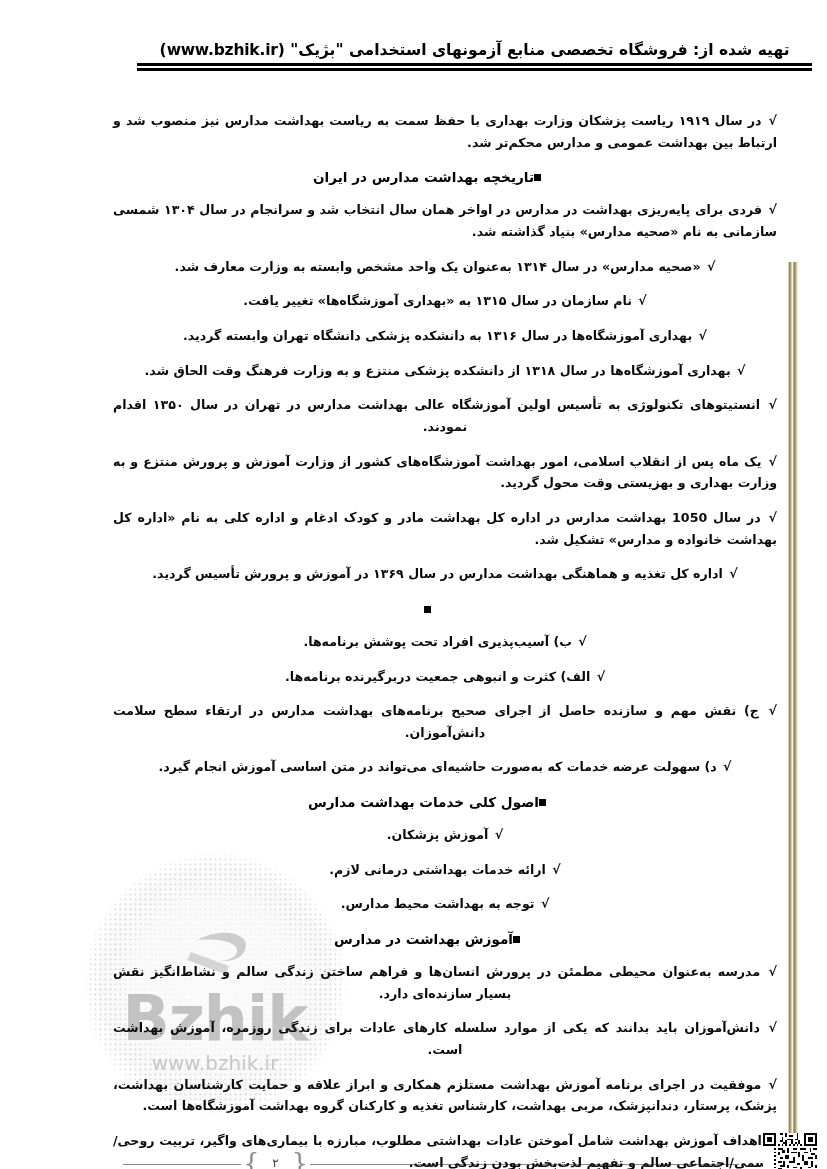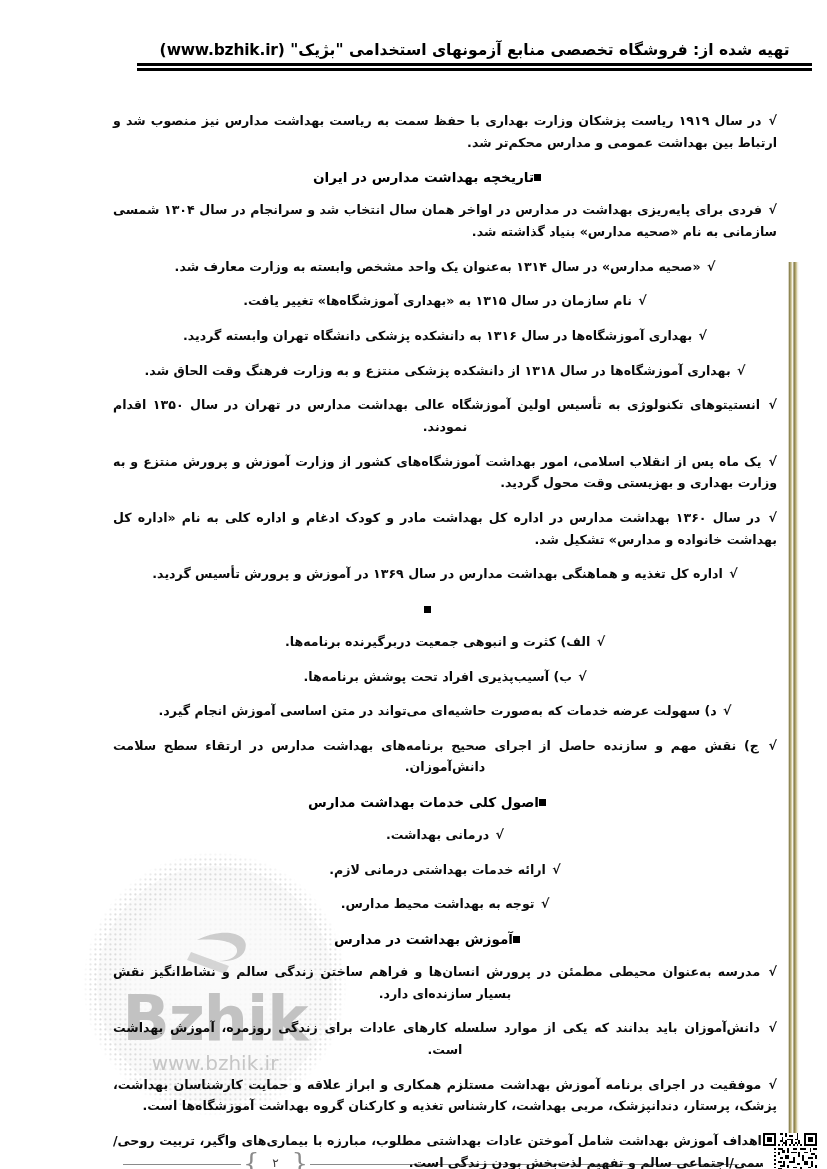--- a/index.html
+++ b/index.html
@@ -248,29 +248,29 @@
   <div class="content" id="content-root">
       <p class="para right-last"><span class="tick">√</span><span> در سال ۱۹۱۹ ریاست پزشکان وزارت بهداری با حفظ سمت به ریاست بهداشت مدارس نیز منصوب شد و ارتباط بین بهداشت عمومی و مدارس محکم‌تر شد.</span></p>
       <div class="heading"><span class="bullet"></span><span>تاریخچه بهداشت مدارس در ایران</span></div>
       <p class="para right-last"><span class="tick">√</span><span> فردی برای پایه‌ریزی بهداشت در مدارس در اواخر همان سال انتخاب شد و سرانجام در سال ۱۳۰۴ شمسی سازمانی به نام «صحیه مدارس» بنیاد گذاشته شد.</span></p>
       <p class="para center-last"><span class="tick">√</span><span> «صحیه مدارس» در سال ۱۳۱۴ به‌عنوان یک واحد مشخص وابسته به وزارت معارف شد.</span></p>
       <p class="para center-last"><span class="tick">√</span><span> نام سازمان در سال ۱۳۱۵ به «بهداری آموزشگاه‌ها» تغییر یافت.</span></p>
       <p class="para center-last"><span class="tick">√</span><span> بهداری آموزشگاه‌ها در سال ۱۳۱۶ به دانشکده پزشکی دانشگاه تهران وابسته گردید.</span></p>
       <p class="para center-last"><span class="tick">√</span><span> بهداری آموزشگاه‌ها در سال ۱۳۱۸ از دانشکده پزشکی منتزع و به وزارت فرهنگ وقت الحاق شد.</span></p>
       <p class="para center-last"><span class="tick">√</span><span> انستیتوهای تکنولوژی به تأسیس اولین آموزشگاه عالی بهداشت مدارس در تهران در سال ۱۳۵۰ اقدام نمودند.</span></p>
       <p class="para right-last"><span class="tick">√</span><span> یک ماه پس از انقلاب اسلامی، امور بهداشت آموزشگاه‌های کشور از وزارت آموزش و پرورش منتزع و به وزارت بهداری و بهزیستی وقت محول گردید.</span></p>
-      <p class="para right-last"><span class="tick">√</span><span> در سال ۱۳۶۰ بهداشت مدارس در اداره کل بهداشت مادر و کودک ادغام و اداره کلی به نام «اداره کل بهداشت خانواده و مدارس» تشکیل شد.</span></p>
+      <p class="para right-last"><span class="tick">√</span><span> در سال 1050 بهداشت مدارس در اداره کل بهداشت مادر و کودک ادغام و اداره کلی به نام «اداره کل بهداشت خانواده و مدارس» تشکیل شد.</span></p>
       <p class="para center-last"><span class="tick">√</span><span> اداره کل تغذیه و هماهنگی بهداشت مدارس در سال ۱۳۶۹ در آموزش و پرورش تأسیس گردید.</span></p>
       <div class="heading"><span class="bullet"></span></div>
+      <p class="para center-last"><span class="tick">√</span><span> ب) آسیب‌پذیری افراد تحت پوشش برنامه‌ها.</span></p>
       <p class="para center-last"><span class="tick">√</span><span> الف) کثرت و انبوهی جمعیت دربرگیرنده برنامه‌ها.</span></p>
-      <p class="para center-last"><span class="tick">√</span><span> ب) آسیب‌پذیری افراد تحت پوشش برنامه‌ها.</span></p>
+      <p class="para center-last"><span class="tick">√</span><span> ج) نقش مهم و سازنده حاصل از اجرای صحیح برنامه‌های بهداشت مدارس در ارتقاء سطح سلامت دانش‌آموزان.</span></p>
       <p class="para center-last"><span class="tick">√</span><span> د) سهولت عرضه خدمات که به‌صورت حاشیه‌ای می‌تواند در متن اساسی آموزش انجام گیرد.</span></p>
-      <p class="para center-last"><span class="tick">√</span><span> ج) نقش مهم و سازنده حاصل از اجرای صحیح برنامه‌های بهداشت مدارس در ارتقاء سطح سلامت دانش‌آموزان.</span></p>
       <div class="heading"><span class="bullet"></span><span>اصول کلی خدمات بهداشت مدارس</span></div>
-      <p class="para center-last"><span class="tick">√</span><span> درمانی بهداشت.</span></p>
+      <p class="para center-last"><span class="tick">√</span><span> آموزش پزشکان.</span></p>
       <p class="para center-last"><span class="tick">√</span><span> ارائه خدمات بهداشتی درمانی لازم.</span></p>
       <p class="para center-last"><span class="tick">√</span><span> توجه به بهداشت محیط مدارس.</span></p>
       <div class="heading"><span class="bullet"></span><span>آموزش بهداشت در مدارس</span></div>
       <p class="para center-last"><span class="tick">√</span><span> مدرسه به‌عنوان محیطی مطمئن در پرورش انسان‌ها و فراهم ساختن زندگی سالم و نشاط‌انگیز نقش بسیار سازنده‌ای دارد.</span></p>
       <p class="para center-last"><span class="tick">√</span><span> دانش‌آموزان باید بدانند که یکی از موارد سلسله کارهای عادات برای زندگی روزمره، آموزش بهداشت است.</span></p>
       <p class="para right-last"><span class="tick">√</span><span> موفقیت در اجرای برنامه آموزش بهداشت مستلزم همکاری و ابراز علاقه و حمایت کارشناسان بهداشت، پزشک، پرستار، دندانپزشک، مربی بهداشت، کارشناس تغذیه و کارکنان گروه بهداشت آموزشگاه‌ها است.</span></p>
       <p class="para right-last"><span class="tick">√</span><span> اهداف آموزش بهداشت شامل آموختن عادات بهداشتی مطلوب، مبارزه با بیماری‌های واگیر، تربیت روحی/جسمی/اجتماعی سالم و تفهیم لذت‌بخش بودن زندگی است.</span></p>
     </div>
 
   <div class="footer">

